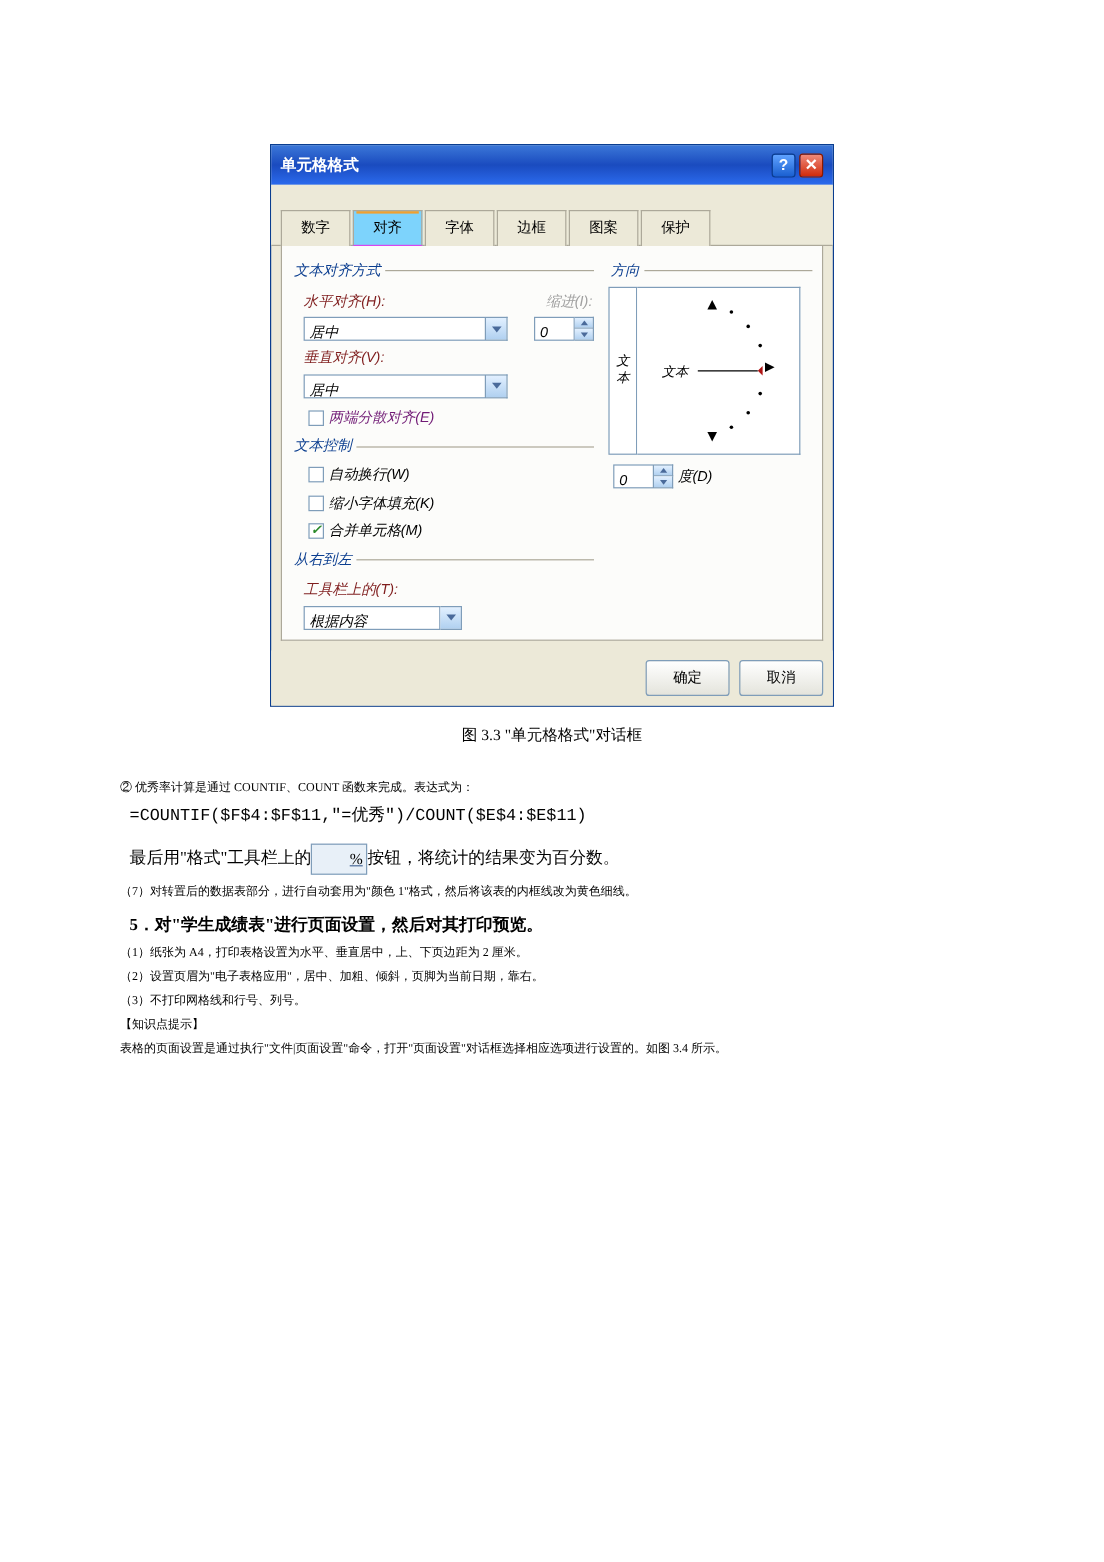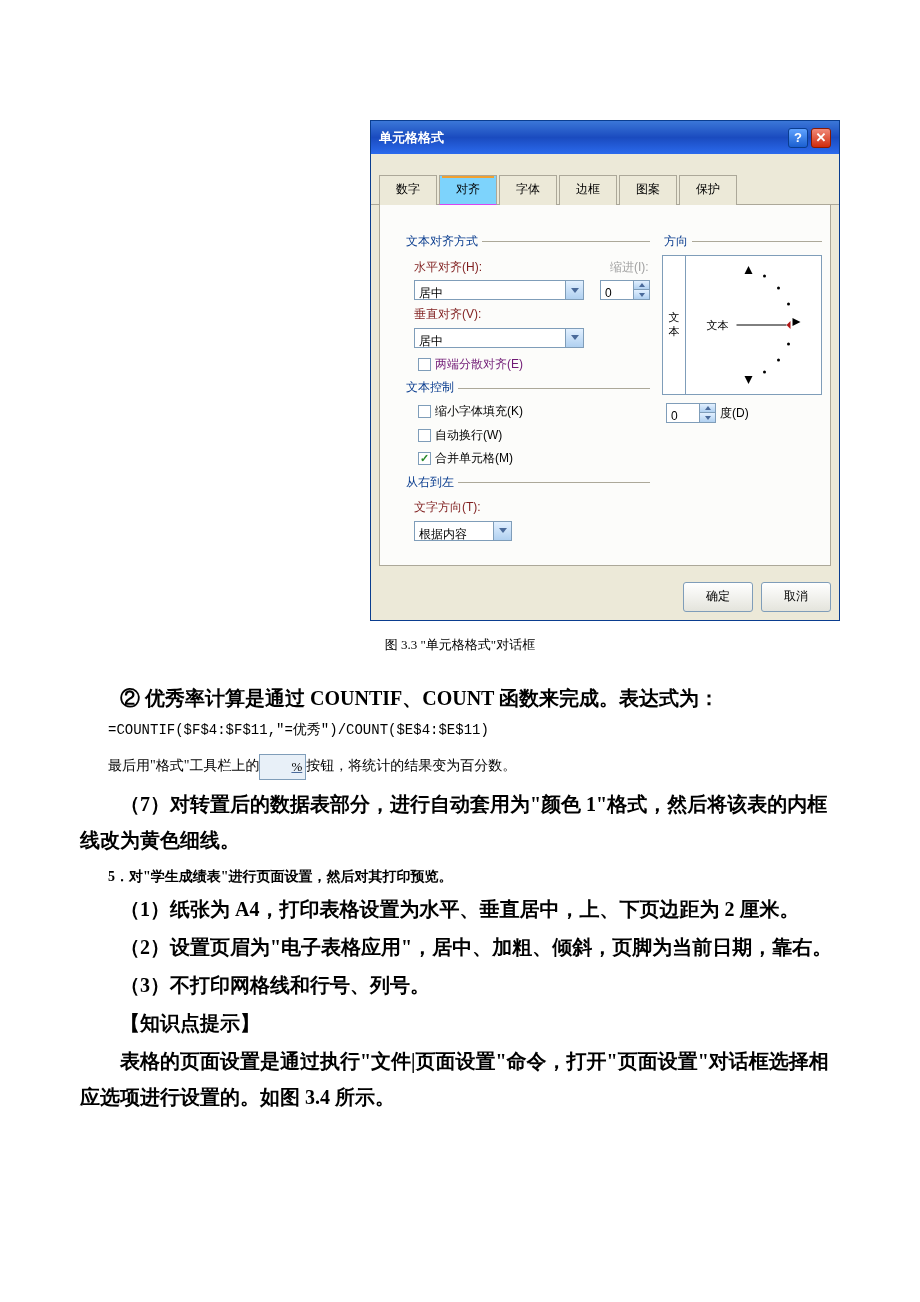--- a/index.html
+++ b/index.html
@@ -7,21 +7,21 @@
     font-family: "SimSun", "宋体", serif;
     font-size: 14px;
     line-height: 1.8;
     background: #fff;
     color: #000;
     padding: 40px 80px;
     width: 920px;
   }
   .dialog-wrap {
     display: flex;
-    justify-content: flex-end;
+    justify-content: center;
     margin-bottom: 10px;
     margin-top: 80px;
   }
   .dialog {
     width: 470px;
     border: 1px solid #0a3d8f;
     background: #ece9d8;
     font-family: "Microsoft YaHei", "SimSun", sans-serif;
     font-size: 12px;
   }
@@ -70,23 +70,24 @@
   }
   .tab.active::after {
     content: '';
     position: absolute;
     left: 2px; right: 2px; top: 0; height: 2px;
     background: #f0a030;
   }
   .dialog-body {
     background: #fcfcfa;
     margin: 0 8px 8px 8px;
-    padding: 24px;
+    padding: 8px;
     border: 1px solid #aca899;
     border-top: none;
+    font-style: italic;
   }
   .body-grid {
     display: flex;
     gap: 12px;
   }
   .col-left { flex: 1; }
   .col-right { width: 170px; }
   .group-title {
     color: #0a3d8f;
     font-size: 12px;
@@ -196,22 +197,21 @@
     text-align:center;
   }
   .caption {
     text-align: center;
     font-size: 13px;
     margin: 12px 0 24px 0;
   }
   .para {
     text-indent: 2em;
     margin: 2px 0;
-    font-size: 20px;
-    font-weight: bold;
+    font-size: 10px;
   }
   .formula {
     font-family: "Courier New", monospace;
     text-indent: 2em;
     margin: 2px 0 10px 0;
     font-size: 14px;
   }
   .inline-note { text-indent: 2em; margin: 6px 0; font-size:14px;}
   .pct-btn {
     display:inline-block;
@@ -296,37 +296,37 @@
             <div class="cb"></div>
             <span>两端分散对齐(E)</span>
           </div>
 
           <div class="group-title-row">
             <span class="group-title">文本控制</span>
             <div class="group-line"></div>
           </div>
           <div class="checkbox-row">
             <div class="cb"></div>
-            <span>缩小字体填充(K)</span>
+            <span>自动换行(W)</span>
           </div>
           <div class="checkbox-row">
             <div class="cb"></div>
-            <span>自动换行(W)</span>
+            <span>缩小字体填充(K)</span>
           </div>
           <div class="checkbox-row">
             <div class="cb checked"></div>
             <span>合并单元格(M)</span>
           </div>
 
           <div class="group-title-row">
             <span class="group-title">从右到左</span>
             <div class="group-line"></div>
           </div>
-          <div class="field-label">文字方向(T):</div>
-          <div class="combo" style="width:98px;">
+          <div class="field-label">工具栏上的(T):</div>
+          <div class="combo" style="width:132px;">
             <div class="combo-input">根据内容</div>
             <div class="combo-btn">
                 <div class="chev"></div>
               </div>
           </div>
         </div>
 
         <div class="col-right">
           <div class="group-title-row">
             <span class="group-title">方向</span>

